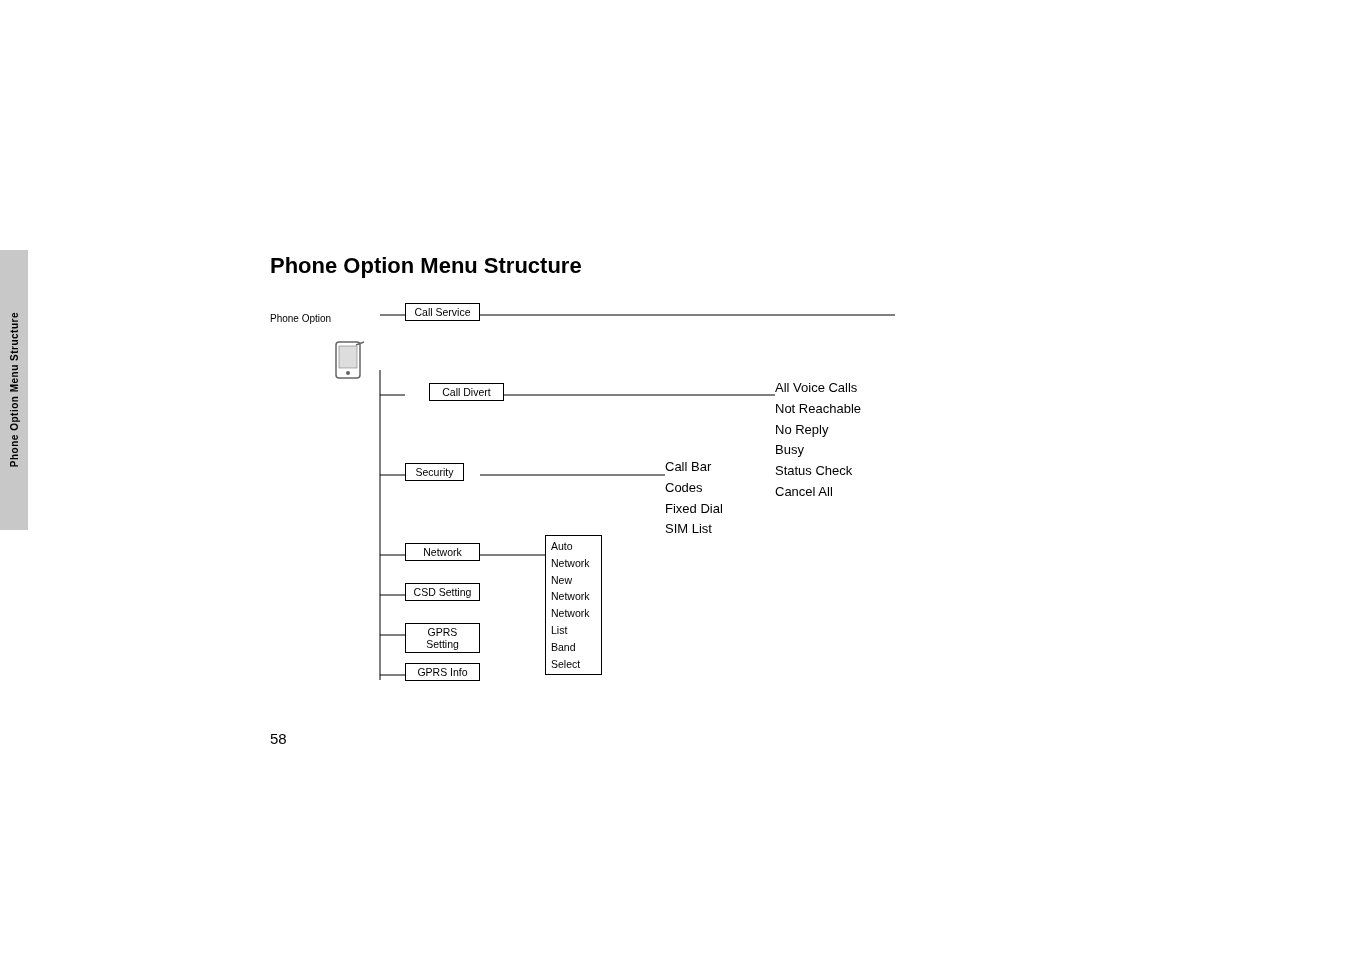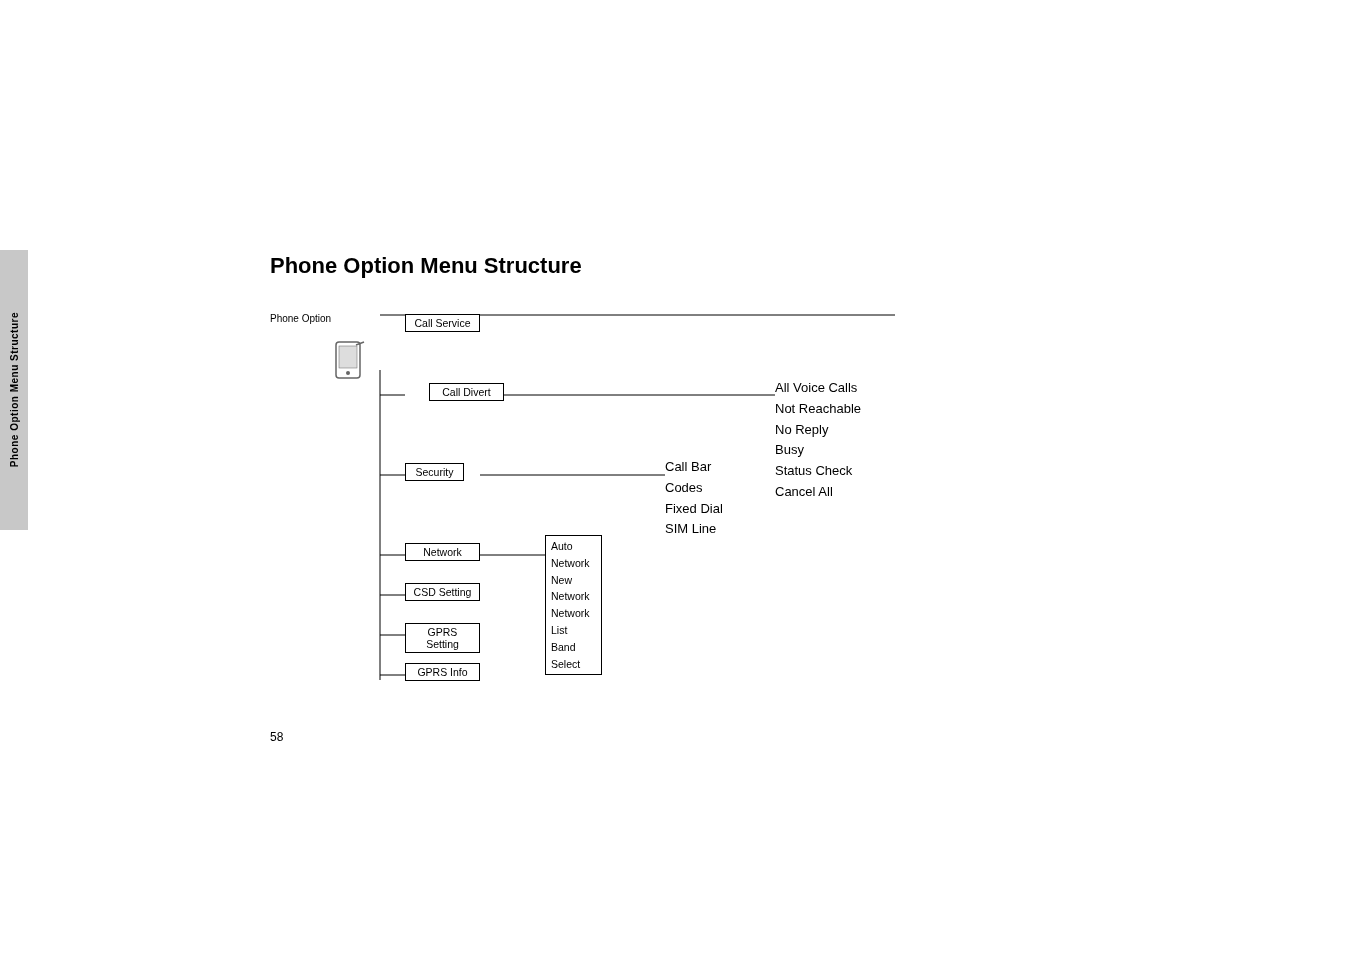--- a/index.html
+++ b/index.html
@@ -101,21 +101,21 @@
     .list-items {
       position: absolute;
       font-size: 13px;
       line-height: 1.6;
     }
 
     .page-number {
       position: absolute;
       left: 270px;
       top: 730px;
-      font-size: 12px;
+      font-size: 15px;
     }
   </style>
 </head>
 <body>
 
 <div class="page">
 
   <div class="sidebar-tab">
     <span class="sidebar-tab-text">Phone Option Menu Structure</span>
   </div>
@@ -157,21 +157,21 @@
       <svg width="40" height="40" viewBox="0 0 40 40">
 
         <rect x="8" y="2" width="24" height="36" rx="3" ry="3" fill="#fff" stroke="#666" stroke-width="1.5"></rect>
         <rect x="11" y="6" width="18" height="22" fill="#ddd" stroke="#666" stroke-width="0.5"></rect>
         <circle cx="20" cy="33" r="2" fill="#666"></circle>
 
         <line x1="28" y1="5" x2="36" y2="2" stroke="#666" stroke-width="1.5"></line>
       </svg>
     </div>
 
-    <div class="menu-box" style="left:135px; top:8px; width:75px;margin-top:11px;">
+    <div class="menu-box" style="left:135px; top:8px; width:75px;">
       <span>Call Service</span>
     </div>
 
     <div class="menu-box" style="left:135px; top:88px; width:75px;margin-left:24px;">
       <span>Call Divert</span>
     </div>
 
     <div class="menu-box" style="left:135px; top:168px; width:59px;">
       <span>Security</span>
     </div>
@@ -196,21 +196,21 @@
       <div>Auto Network</div>
       <div>New Network</div>
       <div>Network List</div>
       <div>Band Select</div>
     </div>
 
     <div class="list-items" style="left:395px; top:162px;">
       <div>Call Bar</div>
       <div>Codes</div>
       <div>Fixed Dial</div>
-      <div>SIM Line</div>
+      <div>SIM List</div>
     </div>
 
     <div class="list-items" style="left:505px; top:83px;">
       <div>All Voice Calls</div>
       <div>Not Reachable</div>
       <div>No Reply</div>
       <div>Busy</div>
       <div>Status Check</div>
       <div>Cancel All</div>
     </div>

